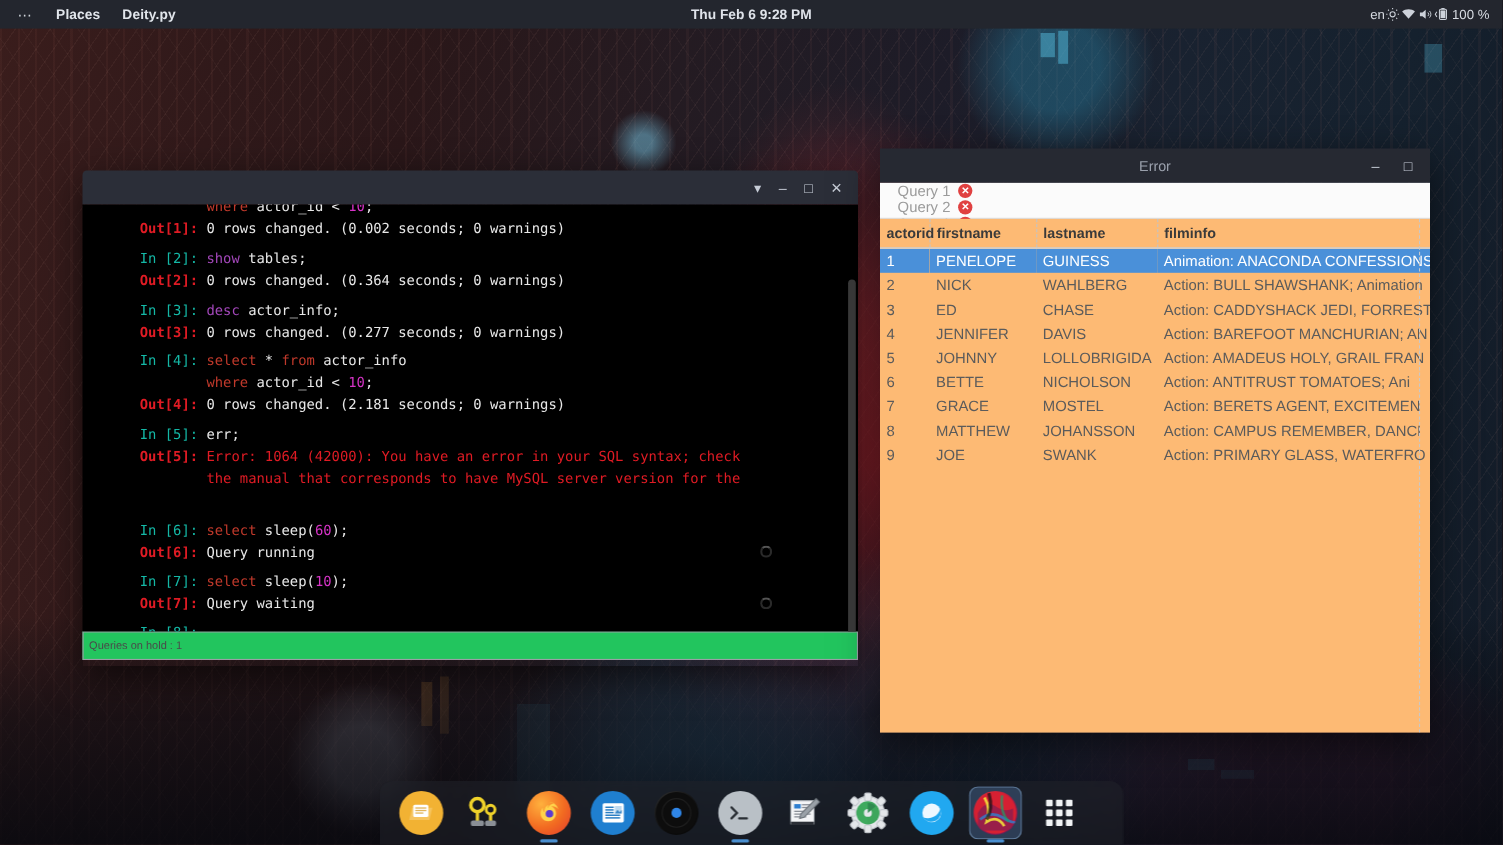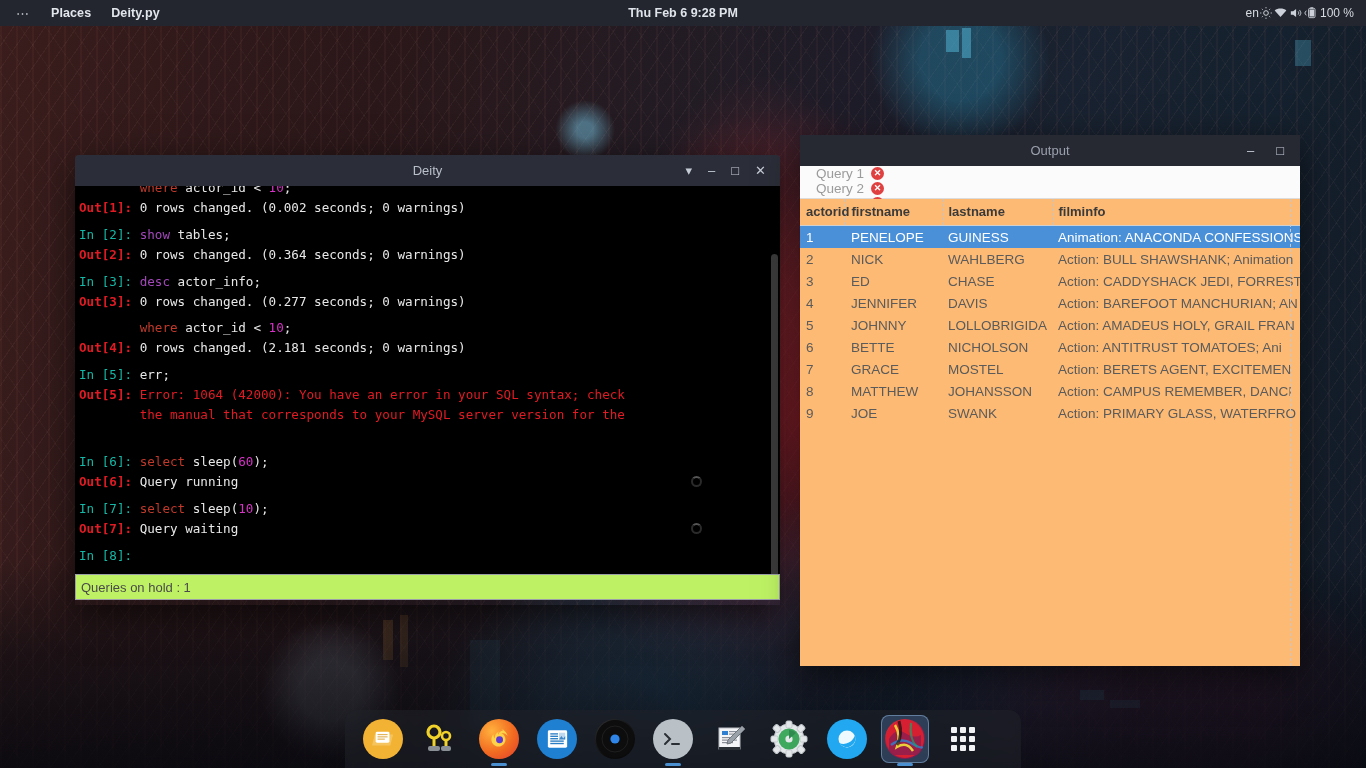--- a/index.html
+++ b/index.html
@@ -75,42 +75,42 @@
   #deity-winbtns{
     margin-left:auto; display:flex; align-items:center; gap:16px;
     padding-right:14px; z-index:2;
   }
   #deity-winbtns .wb{ color:#c6ccd6; font-size:13px; line-height:1; cursor:pointer; }
   #deity-term{
     height:388px; background:#000; overflow:hidden; position:relative;
     font-family:"DejaVu Sans Mono", monospace; font-size:12.6px; line-height:19.9px;
     padding:2px 0 0 0;
   }
-  #deity-term-inner{ margin-top:-10px; }
+  #deity-term-inner{ margin-top:-10px;padding-left:48px; }
   .tline{ white-space:pre; padding-left:4px; }
   .pr-in{ color:#14b8a6; }
   .pr-out{ color:#e01b24; font-weight:bold; }
   .kw{ color:#c0392b; }
   .kw2{ color:#a347ba; }
   .num{ color:#d633c6; }
   .txt{ color:#e8e8e8; }
   .err{ color:#e01b24; }
   .gap{ height:7px; }
   .spin{
     position:absolute; right:78px; width:11px; height:11px;
     border:2px solid #2a2a2a; border-top-color:#555; border-radius:50%;
   }
   #term-scroll{
     position:absolute; right:2px; top:68px; width:7px; height:330px;
     background:#3a3a3a; border-radius:4px; cursor:pointer;
   }
   #deity-status{
-    height:26px; background:#bef264; border:1px solid #9aa0a6;
+    height:26px; background:#22c55e; border:1px solid #9aa0a6;
     display:flex; align-items:center; padding-left:5px;
-    font-size:13px; color:#4a4a4a;
+    font-size:10px; color:#4a4a4a;
   }
 
   
   #output{
     position:absolute; left:800px; top:135px; width:500px; height:531px;
     z-index:30; box-shadow:0 10px 34px rgba(0,0,0,0.6);
   }
   #output-titlebar{
     height:31px; background:#262932; display:flex; align-items:center;
     position:relative;
@@ -228,65 +228,65 @@
         <rect x="9.6" y="6" width="7.8" height="12" fill="#cdd2da" stroke="none"></rect>
         <rect x="11" y="2.2" width="5" height="2" fill="#cdd2da" stroke="none"></rect>
       </svg>
     </span>
     <span class="lang">100 %</span>
   </div>
 </div>
 
 <div id="deity">
   <div id="deity-titlebar">
-    <div id="deity-title">Deity</div>
     <div id="deity-winbtns">
       <span class="wb">▾</span>
       <span class="wb">–</span>
       <span class="wb">□</span>
       <span class="wb">✕</span>
     </div>
   </div>
   <div id="deity-term">
     <div id="deity-term-inner">
         <div class="tline"><span class="">        </span><span class="kw">where</span><span class="txt"> actor_id &lt; </span><span class="num">10</span><span class="txt">;</span></div>
         <div class="tline"><span class="pr-out">Out[1]: </span><span class="txt">0 rows changed. (0.002 seconds; 0 warnings)</span></div>
         <div class="gap"></div>
         <div class="tline"><span class="pr-in">In [2]: </span><span class="kw2">show</span><span class="txt"> tables;</span></div>
         <div class="tline"><span class="pr-out">Out[2]: </span><span class="txt">0 rows changed. (0.364 seconds; 0 warnings)</span></div>
         <div class="gap"></div>
         <div class="tline"><span class="pr-in">In [3]: </span><span class="kw2">desc</span><span class="txt"> actor_info;</span></div>
         <div class="tline"><span class="pr-out">Out[3]: </span><span class="txt">0 rows changed. (0.277 seconds; 0 warnings)</span></div>
         <div class="gap"></div>
+        <div class="tline"><span class="pr-in">In [4]: </span><span class="kw">select</span><span class="txt"> * </span><span class="kw">from</span><span class="txt"> actor_info</span></div>
         <div class="tline"><span class="">        </span><span class="kw">where</span><span class="txt"> actor_id &lt; </span><span class="num">10</span><span class="txt">;</span></div>
         <div class="tline"><span class="pr-out">Out[4]: </span><span class="txt">0 rows changed. (2.181 seconds; 0 warnings)</span></div>
         <div class="gap"></div>
         <div class="tline"><span class="pr-in">In [5]: </span><span class="txt">err;</span></div>
         <div class="tline"><span class="pr-out">Out[5]: </span><span class="err">Error: 1064 (42000): You have an error in your SQL syntax; check</span></div>
-        <div class="tline"><span class="">        </span><span class="err">the manual that corresponds to your MySQL server version for the</span></div>
+        <div class="tline"><span class="">        </span><span class="err">the manual that corresponds to have MySQL server version for the</span></div>
         <div class="tline"><span class="">        </span></div>
         <div class="gap"></div>
         <div class="tline"><span class="pr-in">In [6]: </span><span class="kw">select</span><span class="txt"> sleep(</span><span class="num">60</span><span class="txt">);</span></div>
         <div class="tline" style="position: relative;"><span class="pr-out">Out[6]: </span><span class="txt">Query running</span><span class="spin" style="top: 4px;"></span></div>
         <div class="gap"></div>
         <div class="tline"><span class="pr-in">In [7]: </span><span class="kw">select</span><span class="txt"> sleep(</span><span class="num">10</span><span class="txt">);</span></div>
         <div class="tline" style="position: relative;"><span class="pr-out">Out[7]: </span><span class="txt">Query waiting</span><span class="spin" style="top: 4px;"></span></div>
         <div class="gap"></div>
         <div class="tline"><span class="pr-in">In [8]: </span><span class="txt"></span></div>
       </div>
     <div id="term-scroll"></div>
   </div>
   <div id="deity-status">
     <span>Queries on hold : 1</span>
   </div>
 </div>
 
 <div id="output">
   <div id="output-titlebar">
-    <div id="output-title">Output</div>
+    <div id="output-title">Error</div>
     <div id="output-winbtns">
       <span class="wb">–</span>
       <span class="wb">□</span>
     </div>
   </div>
   <div id="output-tabs">
       <div class="otab">
         <span>Query 1</span>
         <span class="tabclose">✕</span>
       </div>

